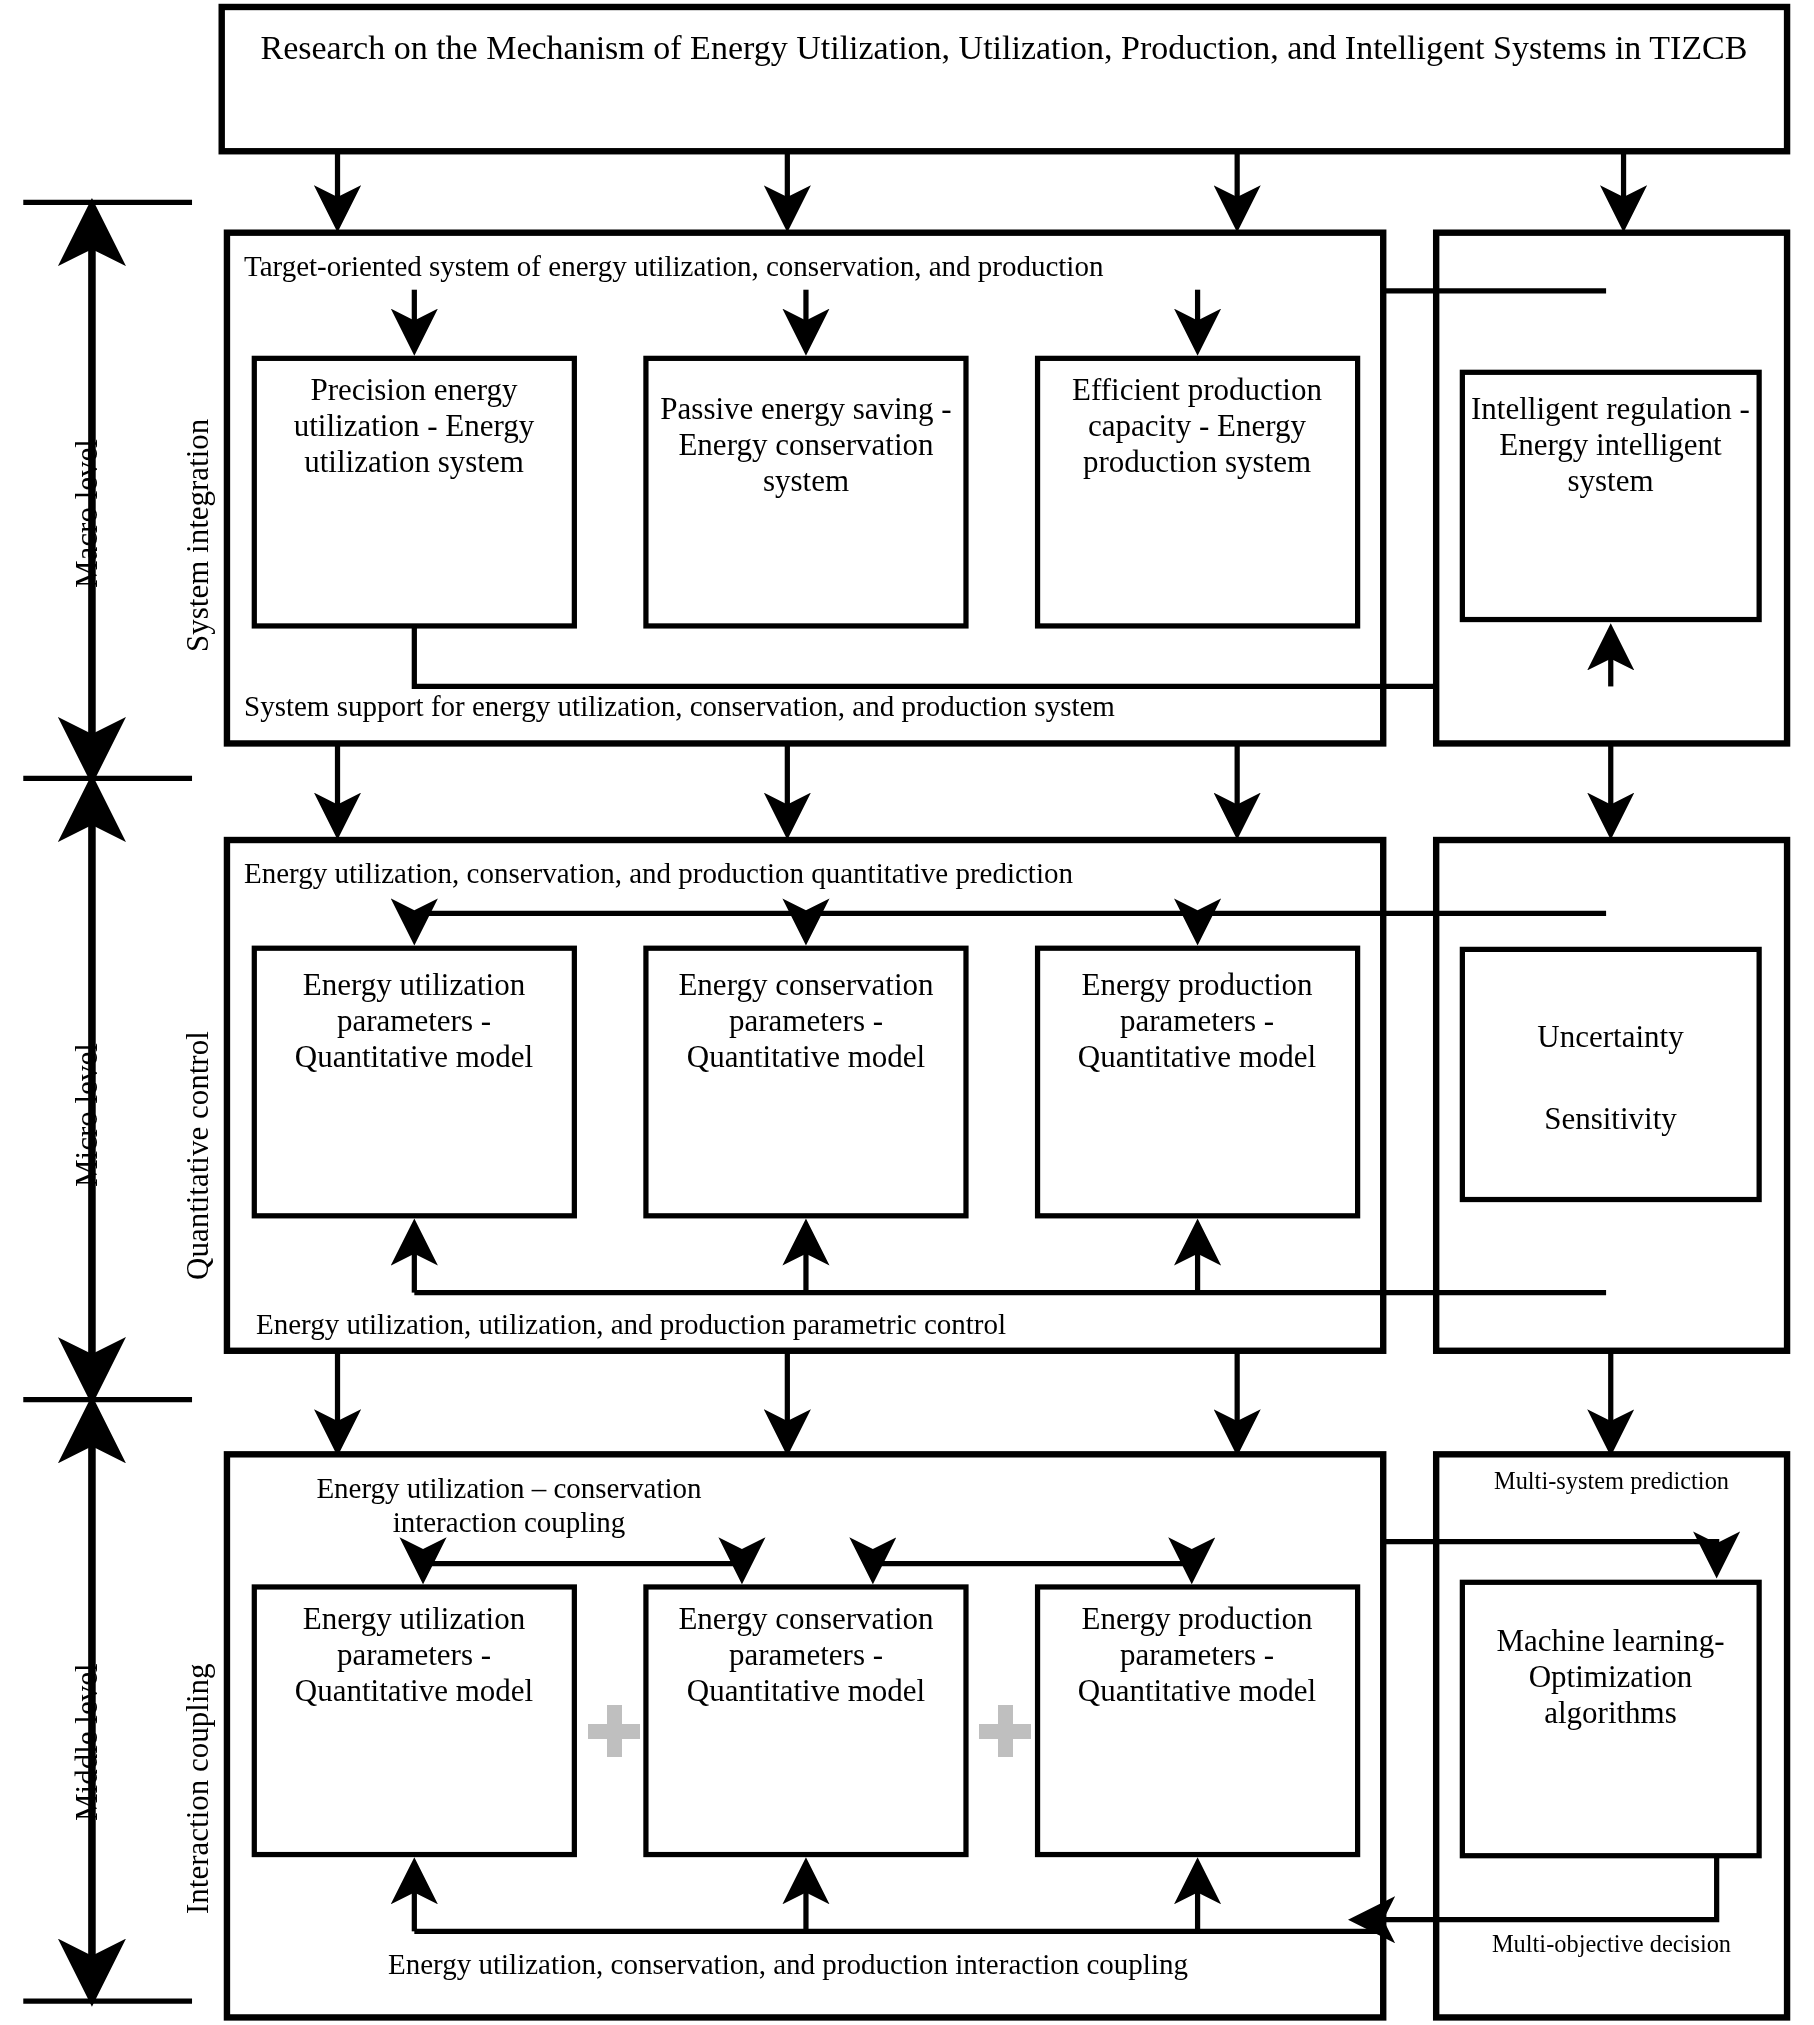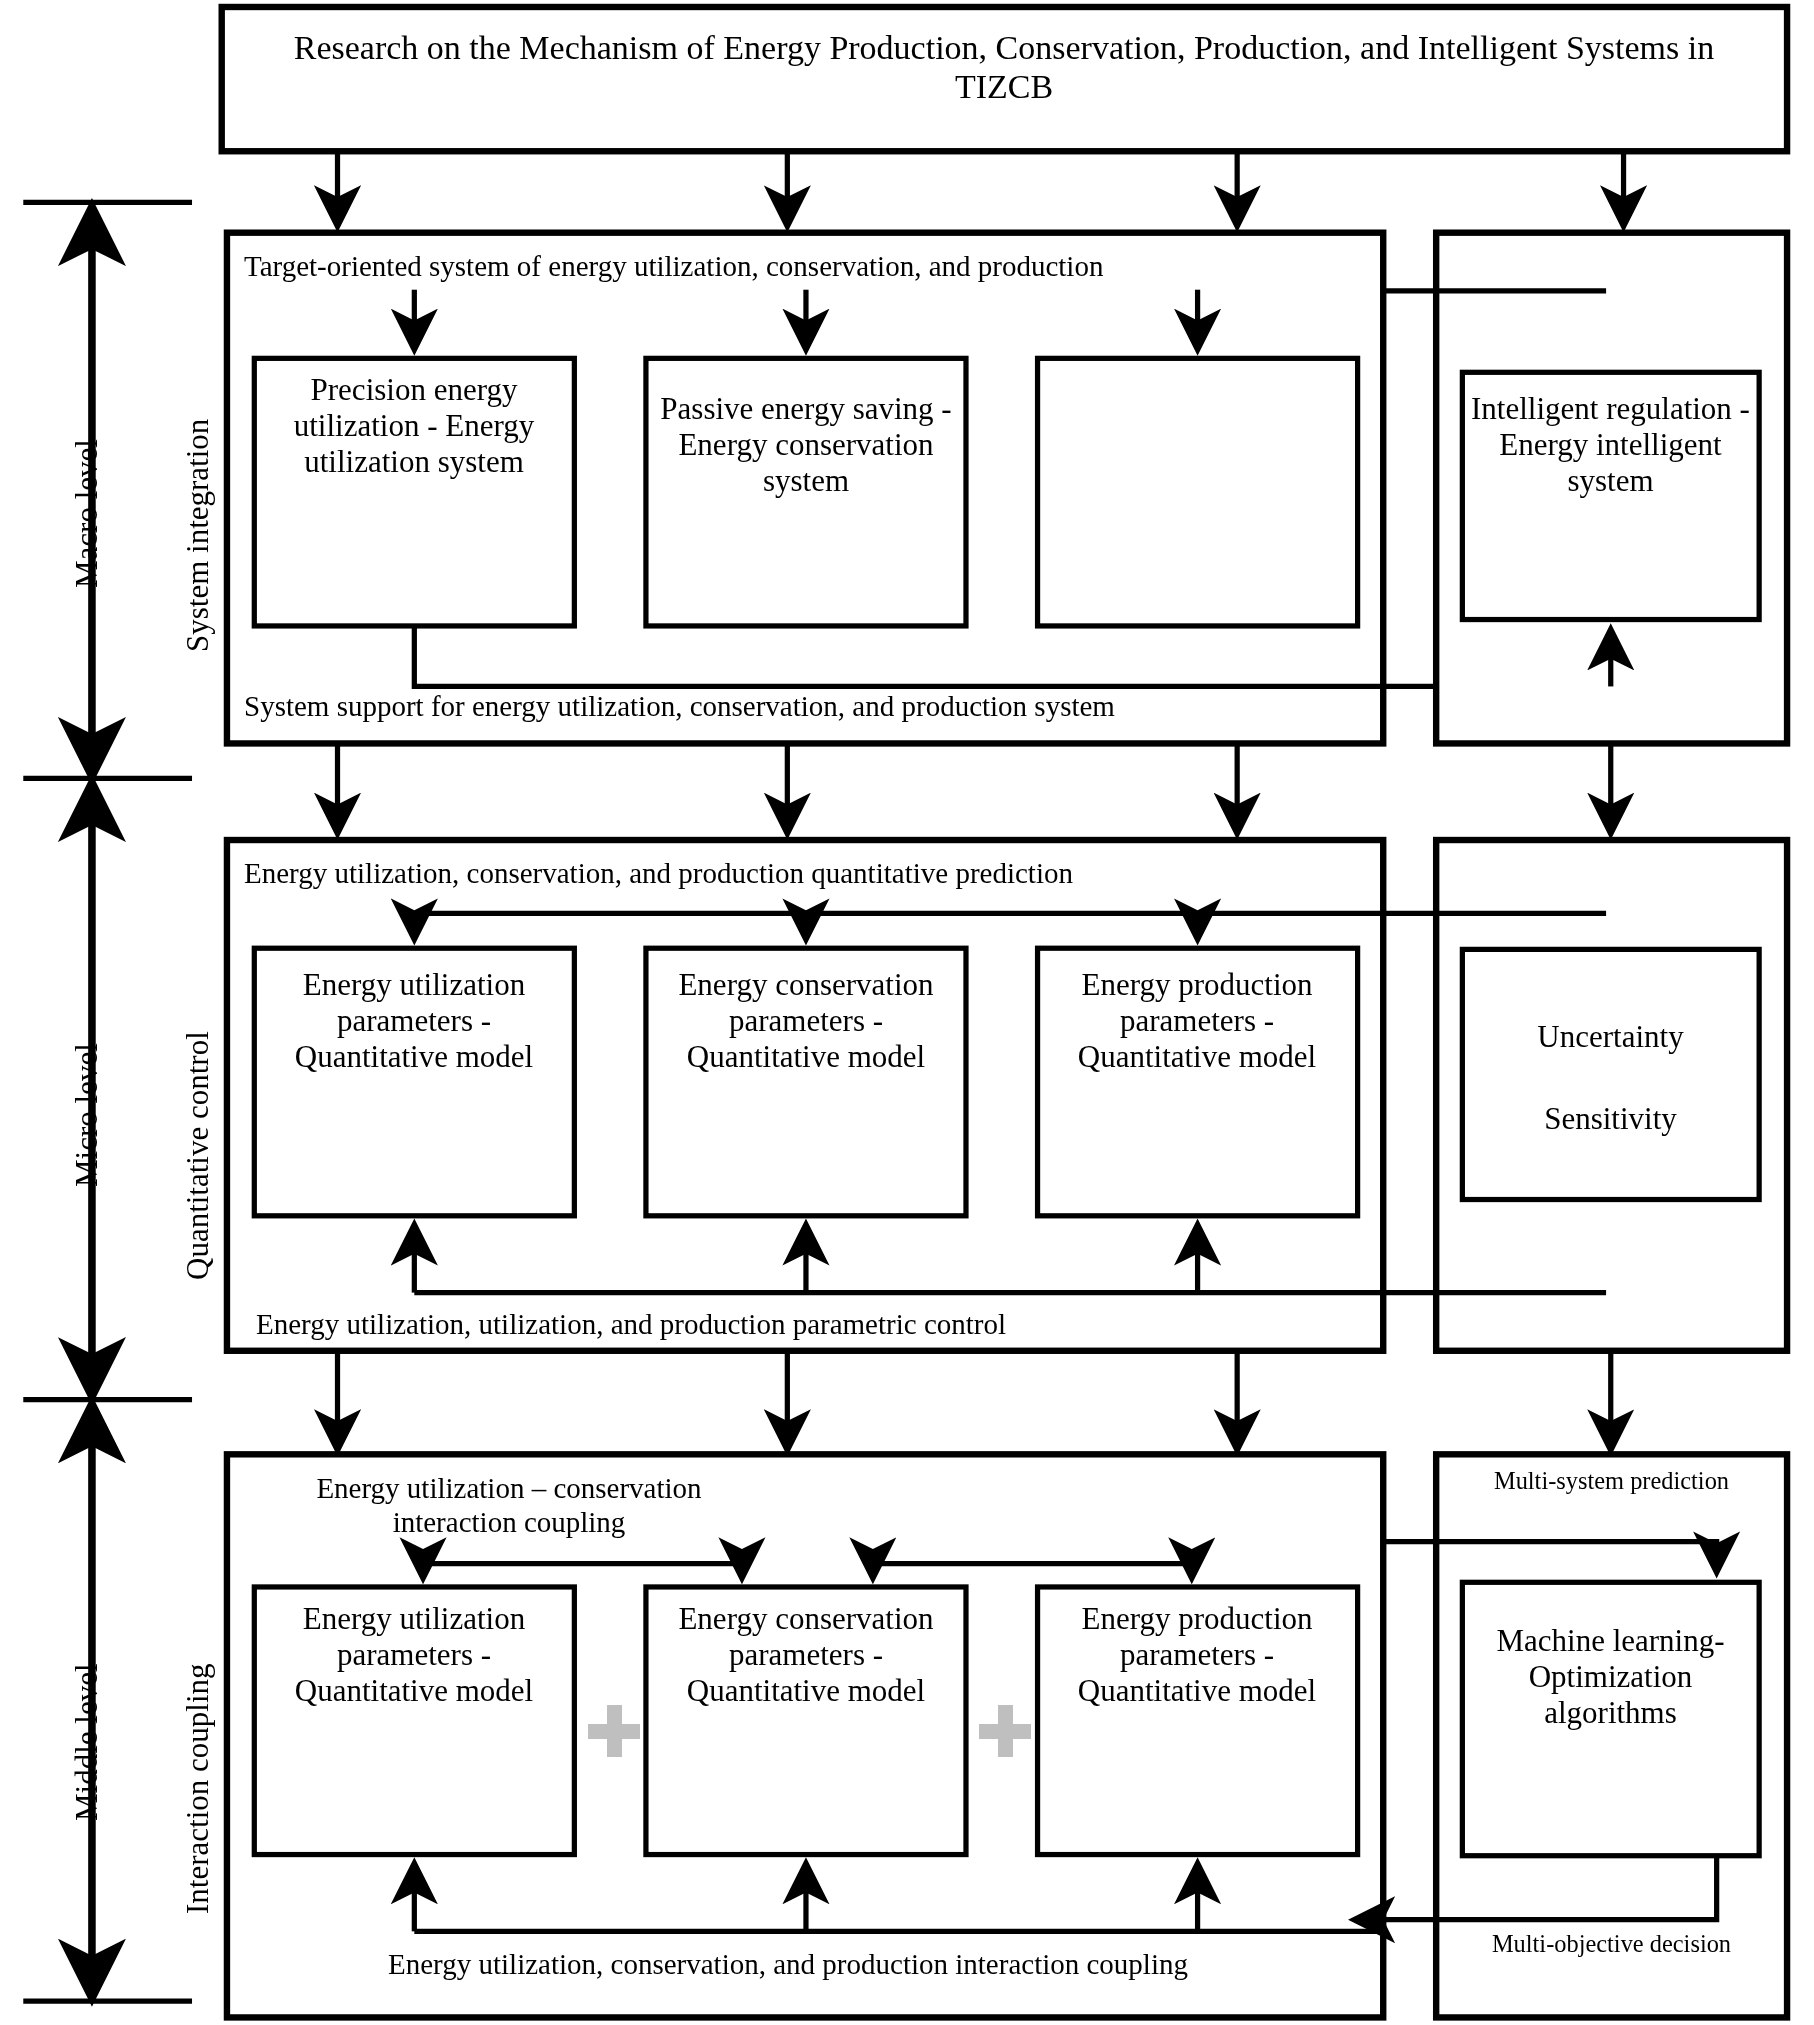--- a/index.html
+++ b/index.html
@@ -135,27 +135,28 @@
 
   <div class="vlbl t-axis" style="left:69px;top:588px;transform:rotate(-90deg);">Macro level</div>
   <div class="vlbl t-axis" style="left:180px;top:652px;transform:rotate(-90deg);">System integration</div>
 
   <div class="vlbl t-axis" style="left:69px;top:1187px;transform:rotate(-90deg);">Micro level</div>
   <div class="vlbl t-axis" style="left:180px;top:1280px;transform:rotate(-90deg);">Quantitative control</div>
 
   <div class="vlbl t-axis" style="left:69px;top:1821px;transform:rotate(-90deg);">Middle level</div>
   <div class="vlbl t-axis" style="left:180px;top:1914px;transform:rotate(-90deg);">Interaction coupling</div>
 
-  <div class="lbl t-title" style="left:244px;top:28px;width:1520px;">Research on the Mechanism of Energy Production, Conservation, Production, and Intelligent Systems in TIZCB</div>
+  <div class="lbl t-title" style="left:244px;top:28px;width:1520px;">Research on the Mechanism of Energy Utilization, Utilization, Production, and Intelligent Systems in TIZCB</div>
 
   <div class="lbl t-panel" style="left:244px;top:250px;width:989px;text-align:left;">Target-oriented system of energy utilization, conservation, and production</div>
   <div class="lbl t-panel" style="left:244px;top:690px;width:1047px;text-align:left;">System support for energy utilization, conservation, and production system</div>
 
   <div class="lbl t-box" style="left:260px;top:372px;width:308px;">Precision energy utilization - Energy utilization system</div>
   <div class="lbl t-box" style="left:652px;top:391px;width:308px;">Passive energy saving - Energy conservation system</div>
+  <div class="lbl t-box" style="left:1043px;top:372px;width:308px;">Efficient production capacity - Energy production system</div>
   <div class="lbl t-box" style="left:1468px;top:391px;width:285px;">Intelligent regulation - Energy intelligent system</div>
 
   <div class="lbl t-panel" style="left:244px;top:857px;width:1047px;text-align:left;">Energy utilization, conservation, and production quantitative prediction</div>
   <div class="lbl t-panel" style="left:256px;top:1308px;width:1047px;text-align:left;">Energy utilization, utilization, and production parametric control</div>
 
   <div class="lbl t-box" style="left:260px;top:967px;width:308px;">Energy utilization parameters - Quantitative model</div>
   <div class="lbl t-box" style="left:652px;top:967px;width:308px;">Energy conservation parameters - Quantitative model</div>
   <div class="lbl t-box" style="left:1043px;top:967px;width:308px;">Energy production parameters - Quantitative model</div>
 
   <div class="lbl t-box" style="left:1468px;top:1019px;width:285px;">Uncertainty</div>

